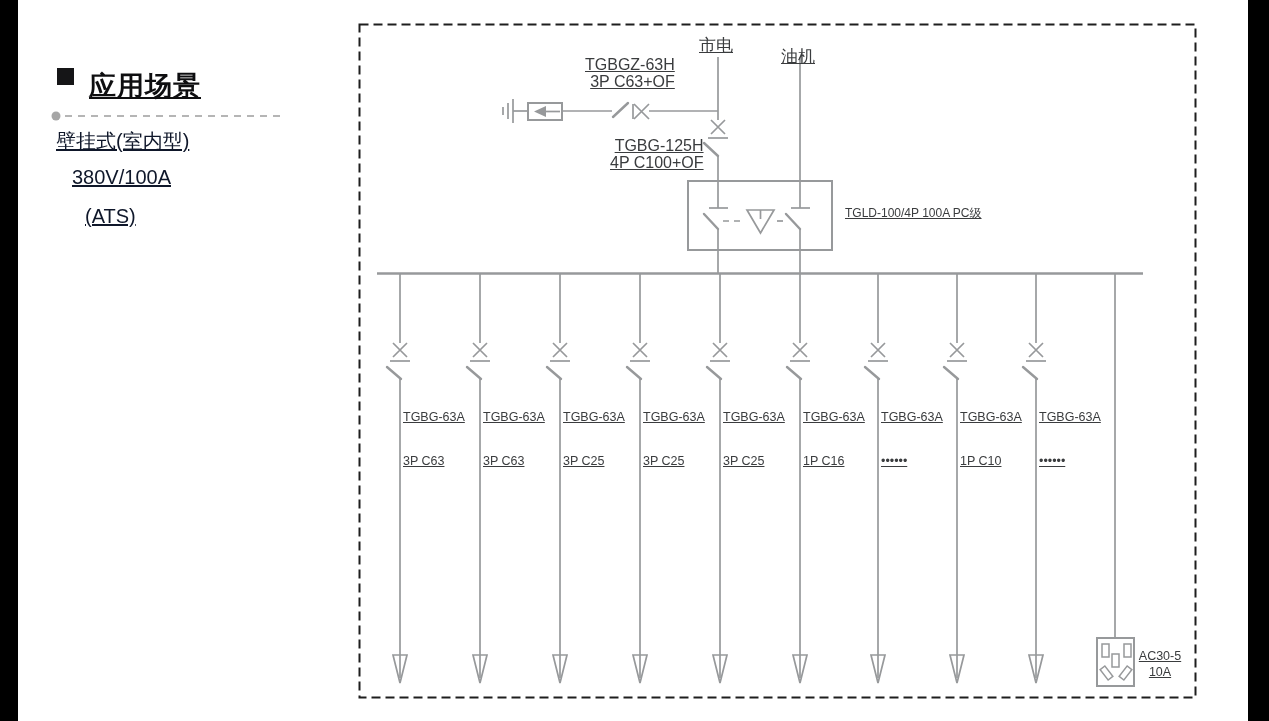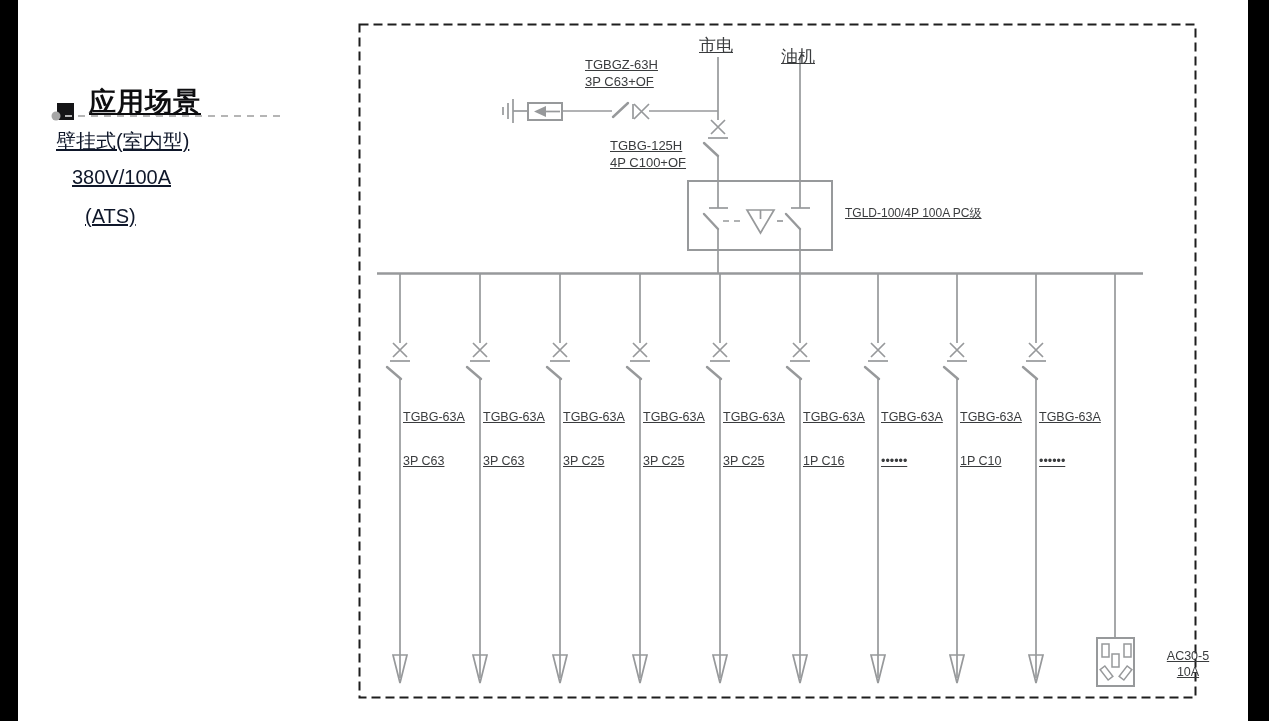--- a/index.html
+++ b/index.html
@@ -8,29 +8,29 @@
     background:#ffffff;
     font-family:"Liberation Sans","DejaVu Sans",sans-serif;
   }
   .edge-bar{position:absolute;top:0;height:721px;background:#000;}
   .edge-bar.left{left:0;width:18px;}
   .edge-bar.right{left:1248px;width:21px;}
 
   .abs{position:absolute;text-decoration:underline;}
 
   
-  .section-title{left:57px;top:68px;display:flex;align-items:flex-end;color:#0e0e10;margin-top:16px;}
+  .section-title{left:57px;top:68px;display:flex;align-items:flex-start;color:#0e0e10;}
   .title-bullet{width:17px;height:17px;background:#151517;display:inline-block;}
   .title-text{margin-left:15px;font-size:27px;font-weight:bold;letter-spacing:1px;color:#0e0e10;}
   .subtitle{font-size:20px;color:#0f172a;white-space:nowrap;}
 
   
   .dlabel{color:#3a3c3e;white-space:nowrap;}
   .src-label{font-size:17px;width:44px;text-align:center;}
-  .dev-label{font-size:13px;line-height:17px;}
+  .dev-label{font-size:16px;line-height:17px;text-align:right;}
   .ats-label{font-size:12px;}
   .b-label{font-size:12.5px;line-height:24px;width:74px;}
   .b-label span{display:block;margin-top:20px;}
   .sock-label{font-size:12.5px;line-height:16px;width:48px;text-align:center;}
 
   svg{position:absolute;left:0;top:0;}
   .ln{stroke:#97999b;stroke-width:1.7;fill:none;}
   .blade{stroke:#97999b;stroke-width:2.4;fill:none;stroke-linecap:round;}
   .thick{stroke-width:2.5;}
   .box{stroke:#97999b;stroke-width:2;fill:none;}
@@ -197,16 +197,16 @@
 </div>
 <div class="abs dlabel b-label" style="left:960px;top:385px;">
   <span>TGBG-63A</span>
   <span>1P C10</span>
 </div>
 <div class="abs dlabel b-label" style="left:1039px;top:385px;">
   <span>TGBG-63A</span>
   <span>••••••</span>
 </div>
 
-<div class="abs dlabel sock-label" style="left:1136px;top:648px;padding-left:28px;">
+<div class="abs dlabel sock-label" style="left:1136px;top:648px;">
   <span style="display:block">AC30-5</span>
   <span style="display:block">10A</span>
 </div>
 
 </body></html>

